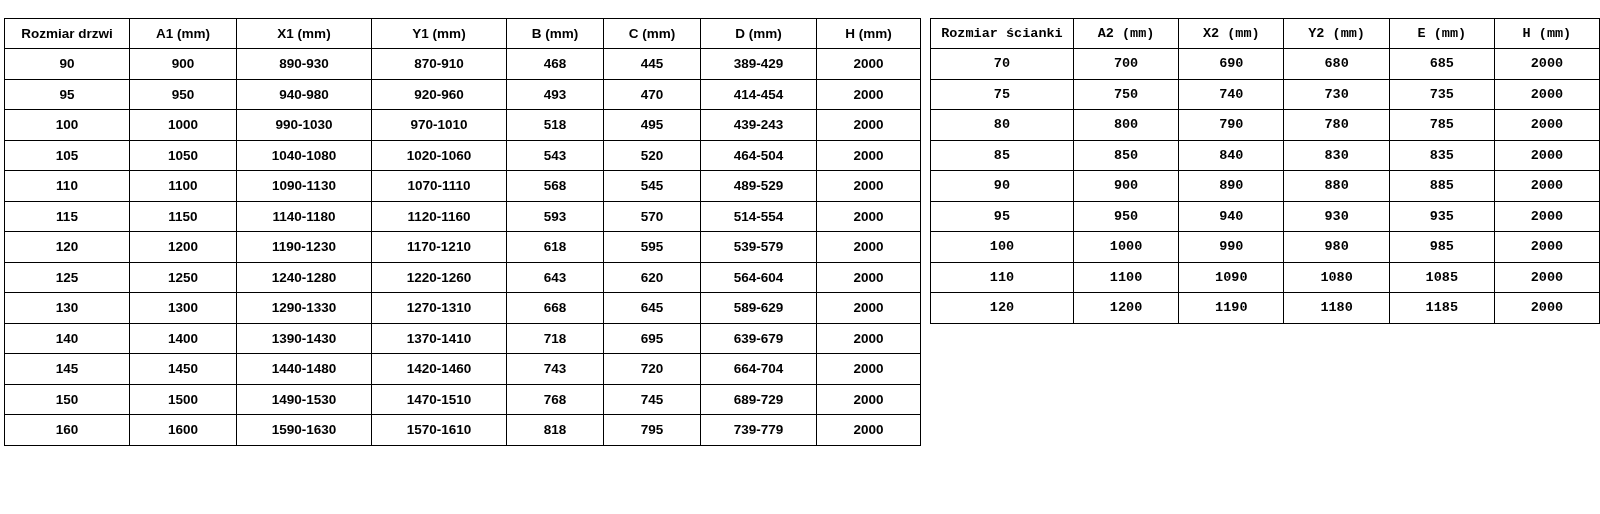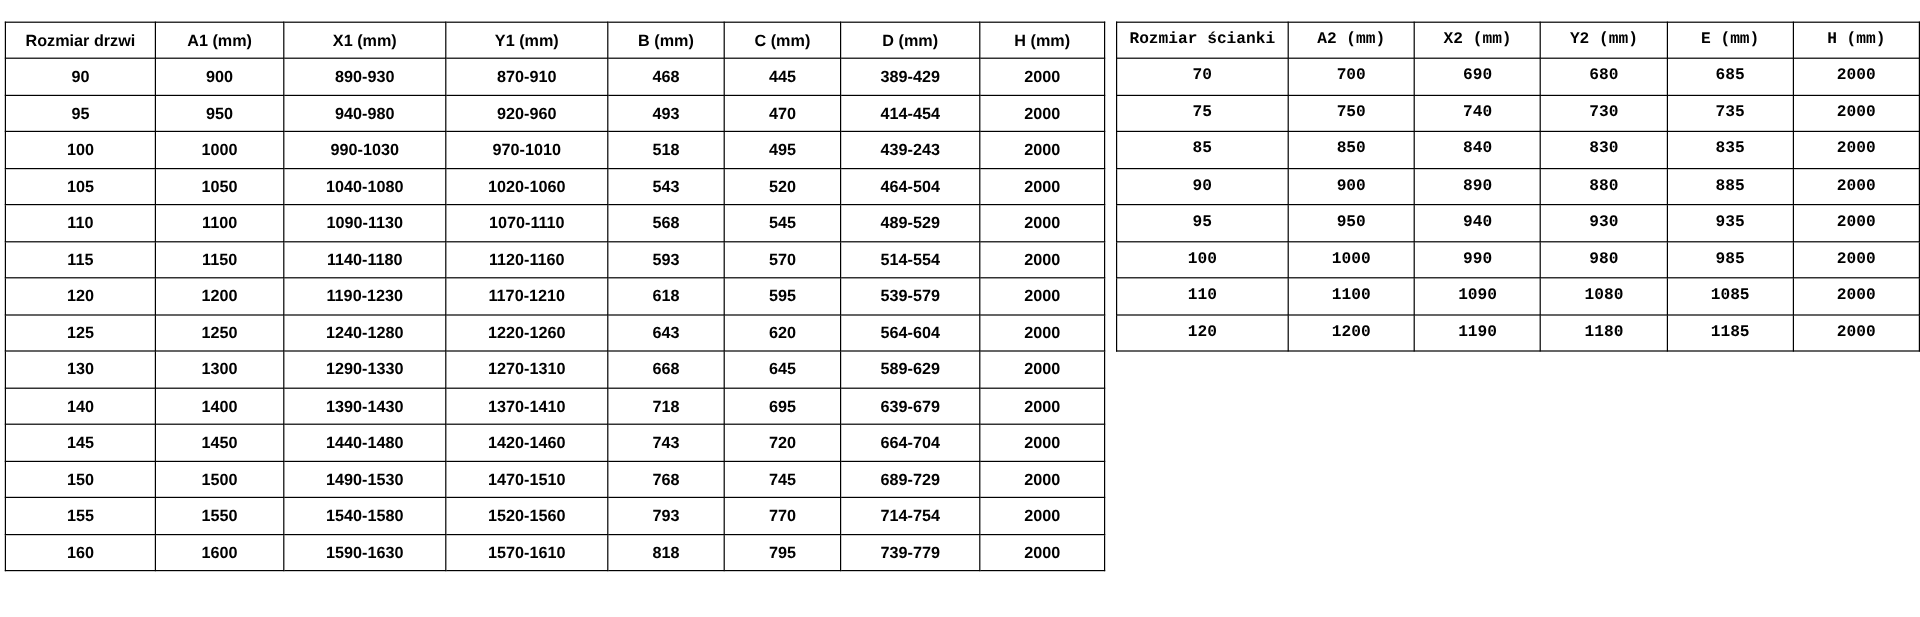--- a/index.html
+++ b/index.html
@@ -211,30 +211,20 @@
             <td>150</td>
             <td>1500</td>
             <td>1490-1530</td>
             <td>1470-1510</td>
             <td>768</td>
             <td>745</td>
             <td>689-729</td>
             <td>2000</td>
           </tr>
           <tr>
-            <td>155</td>
-            <td>1550</td>
-            <td>1540-1580</td>
-            <td>1520-1560</td>
-            <td>793</td>
-            <td>770</td>
-            <td>714-754</td>
-            <td>2000</td>
-          </tr>
-          <tr>
             <td>160</td>
             <td>1600</td>
             <td>1590-1630</td>
             <td>1570-1610</td>
             <td>818</td>
             <td>795</td>
             <td>739-779</td>
             <td>2000</td>
           </tr>
         </tbody>
@@ -272,20 +262,28 @@
           </tr>
           <tr>
             <td>75</td>
             <td>750</td>
             <td>740</td>
             <td>730</td>
             <td>735</td>
             <td>2000</td>
           </tr>
           <tr>
+            <td>80</td>
+            <td>800</td>
+            <td>790</td>
+            <td>780</td>
+            <td>785</td>
+            <td>2000</td>
+          </tr>
+          <tr>
             <td>85</td>
             <td>850</td>
             <td>840</td>
             <td>830</td>
             <td>835</td>
             <td>2000</td>
           </tr>
           <tr>
             <td>90</td>
             <td>900</td>

